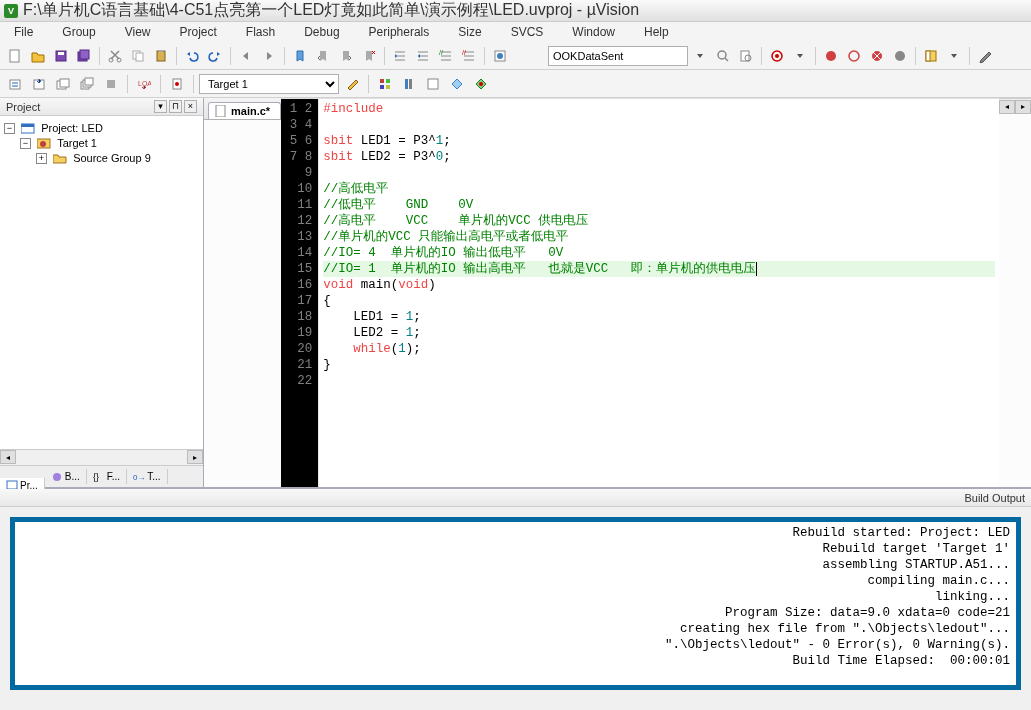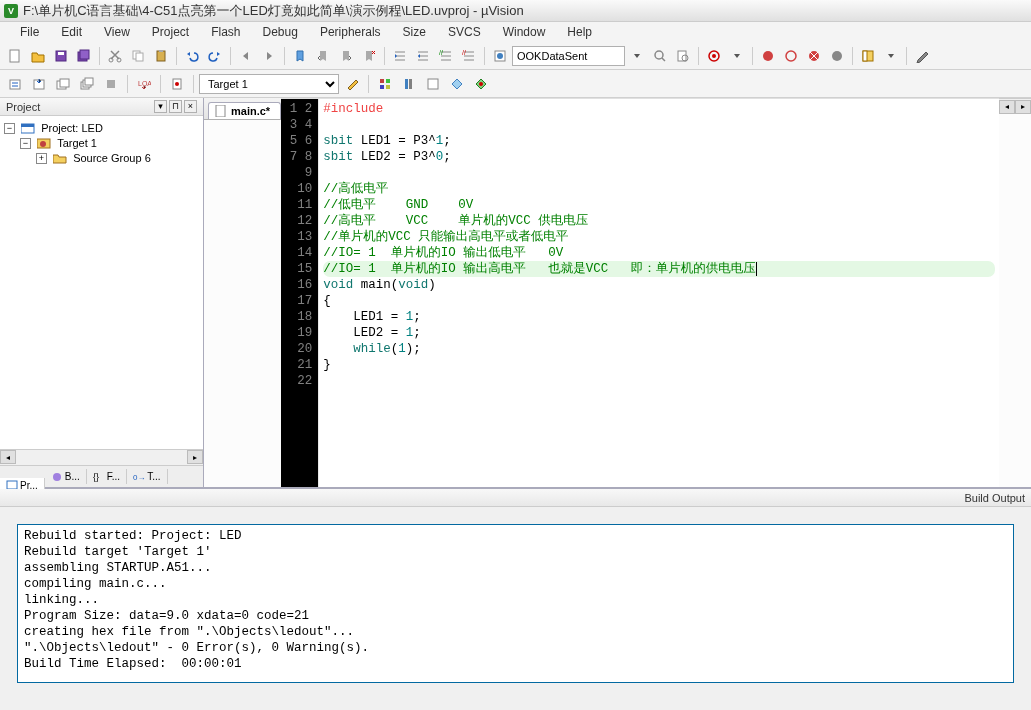--- a/index.html
+++ b/index.html
@@ -1,20 +1,20 @@
 <!DOCTYPE html>
 <html><head>
 <meta charset="utf-8">
 <style>
 * { box-sizing: border-box; margin: 0; padding: 0; }
 html, body { width: 1031px; height: 710px; overflow: hidden; font-family: "Microsoft YaHei", Tahoma, sans-serif; font-size: 12px; background: #f0f0f0; }
 .titlebar { height: 22px; background: linear-gradient(#fafafa, #e0e0e0); display: flex; align-items: center; padding: 0 4px; border-bottom: 1px solid #ccc; }
 .titlebar .app-icon { width: 14px; height: 14px; background: #2a8a2a; border-radius: 2px; margin-right: 5px; display: inline-flex; align-items: center; justify-content: center; color: white; font-size: 9px; font-weight: bold; }
-.titlebar .title-text { color: #333; font-size: 13px; }
-.menubar { height: 20px; background: #f4f4f4; display: flex; align-items: center; padding: 0 12px; gap: 6px; }
+.titlebar .title-text { color: #333; font-size: 16px; }
+.menubar { height: 20px; background: #f4f4f4; display: flex; align-items: center; padding: 0 6px; gap: 13px; }
 .menubar .menu-item { padding: 2px 8px; color: #333; cursor: pointer; }
 .toolbar { height: 28px; background: #f4f4f4; border-bottom: 1px solid #d0d0d0; display: flex; align-items: center; padding: 0 4px; gap: 1px; }
 .toolbar2 { height: 28px; background: #f4f4f4; border-bottom: 1px solid #d0d0d0; display: flex; align-items: center; padding: 0 4px; gap: 2px; }
 .tb-btn { width: 22px; height: 22px; display: inline-flex; align-items: center; justify-content: center; border: 1px solid transparent; cursor: pointer; }
 .tb-sep { width: 1px; height: 18px; background: #ccc; margin: 0 3px; }
 .tb-input { height: 20px; border: 1px solid #b0b0b0; background: white; padding: 0 4px; font-size: 11px; }
 .main-area { display: flex; height: 389px; }
 .project-panel { width: 204px; border-right: 1px solid #aab; display: flex; flex-direction: column; background: white; }
 .panel-header { height: 18px; background: linear-gradient(#f8f8f8,#e8e8e8); border-bottom: 1px solid #ccc; display: flex; align-items: center; padding: 0 6px; justify-content: space-between; }
 .panel-header .title { color: #333; font-size: 11px; }
@@ -29,44 +29,44 @@
 .ptab { padding: 2px 6px; font-size: 10px; border-right: 1px solid #ccc; display: flex; align-items: center; gap: 2px; cursor: pointer; }
 .ptab.active { background: white; margin-top: 17px; }
 .editor-area { flex: 1; display: flex; flex-direction: row; background: #fcfcfc; }
 .editor-tabs { height: 22px; background: linear-gradient(#f4f4f4,#e4e4e4); display: flex; align-items: flex-end; padding-left: 4px; border-bottom: 1px solid #b0b0b0; }
 .editor-tab { background: white; border: 1px solid #aab; border-bottom: none; padding: 2px 10px 2px 6px; font-size: 11px; display: flex; align-items: center; gap: 4px; border-radius: 3px 3px 0 0; cursor: pointer; }
 .code-wrap { flex: 1; display: flex; overflow: hidden; background: white; border-top: 1px solid #e0e0e0;}
 .gutter { width: 38px; text-align: right; padding: 2px 6px 2px 2px; font-family: Consolas, 'Courier New', monospace; font-size: 12.5px; color: #808080; background: #000000; border-right: 1px solid #e8e8e8; line-height: 16px; user-select: none;}
 .code { flex: 1; padding: 2px 4px; font-family: Consolas, 'Courier New', monospace; font-size: 12.5px; line-height: 16px; white-space: pre; overflow: auto; }
 .tok-macro { color: #ef4444; }
 .tok-string { color: #c00080; }
-.tok-key { color: #0f766e; }
+.tok-key { color: #ef4444; }
 .tok-comment { color: #008000; }
 .tok-num { color: #008080; }
-.hl-line { background: #e4f8e4; display: inline-block; min-width: 100%; border-radius: 7px; }
+.hl-line { background: #e4f8e4; display: inline-block; min-width: 100%; }
 .editor-scroll { height: 16px; background: #f0f0f0; border-top: 1px solid #ccc; display: flex; align-items: center; }
 .scroll-btn { width: 16px; height: 14px; background: #e0e0e0; border: 1px solid #bbb; display: inline-flex; align-items: center; justify-content: center; font-size: 8px; cursor: pointer; }
 .build-panel { border-top: 2px solid #aab; display: flex; flex-direction: column; height: 213px; }
 .build-header { height: 18px; background: linear-gradient(#f8f8f8,#e8e8e8); border-bottom: 1px solid #ccc; padding: 0 6px; display: flex; align-items: center; color: #333; font-size: 11px; justify-content: flex-end; }
-.build-output { flex: 1; background: white; font-family: Consolas, 'Courier New', monospace; font-size: 12.5px; line-height: 16px; padding: 3px 6px; overflow: auto; white-space: pre; border: 1px solid #0369a1; margin: 17px; }
+.build-output { flex: 1; background: white; font-family: Consolas, 'Courier New', monospace; font-size: 12.5px; line-height: 16px; padding: 3px 6px; overflow: auto; white-space: pre; border: 5px solid #0369a1; margin: 10px; text-align: right; }
 .project-scroll { height: 16px; border-top: 1px solid #ccc; display: flex; justify-content: space-between; background: #f0f0f0; }
 svg { display: block; }
 .cursor-caret { display: inline-block; width: 1px; height: 14px; background: #000; vertical-align: middle; }
 </style>
 </head>
 <body>
 
 <div class="titlebar">
   <span class="app-icon">V</span>
   <span class="title-text">F:\单片机C语言基础\4-C51点亮第一个LED灯竟如此简单\演示例程\LED.uvproj - µVision</span>
 </div>
 
 <div class="menubar" id="menubar">
     <span class="menu-item">File</span>
-    <span class="menu-item">Edit</span>
+    <span class="menu-item">Group</span>
     <span class="menu-item">View</span>
     <span class="menu-item">Project</span>
     <span class="menu-item">Flash</span>
     <span class="menu-item">Debug</span>
     <span class="menu-item">Peripherals</span>
     <span class="menu-item">Size</span>
     <span class="menu-item">SVCS</span>
     <span class="menu-item">Window</span>
     <span class="menu-item">Help</span>
   </div>
@@ -187,21 +187,21 @@
         <text x="0" y="6" font-size="7" fill="#c00">//</text>
       </svg>
     </span>
   <span class="tb-sep"></span>
   <span class="tb-btn">
       <svg width="14" height="14">
         <rect x="2" y="2" width="10" height="10" fill="#fff" stroke="#888"></rect>
         <circle cx="7" cy="7" r="3" fill="#4080c0"></circle>
       </svg>
     </span>
-  <input class="tb-input" style="width: 113px;" value="OOKDataSent">
+  <input class="tb-input" style="width: 140px; margin-left: 36px;" value="OOKDataSent">
   <span class="tb-btn">
       <svg width="10" height="14">
         <path d="M2 5l3 4 3-4z" fill="#555"></path>
       </svg>
     </span>
   <span class="tb-btn">
       <svg width="14" height="14">
         <circle cx="6" cy="6" r="4" fill="none" stroke="#888" stroke-width="1.5"></circle>
         <path d="M9 9l3 3" stroke="#888" stroke-width="1.5"></path>
       </svg>
@@ -378,21 +378,21 @@
               <rect x="0" y="2" width="13" height="9" fill="#f4d060" stroke="#a07020"></rect>
               <circle cx="6" cy="7" r="3" fill="#c04040"></circle>
             </svg></span>
         <span class="tree-label">Target 1</span>
       </div>
       <div class="tree-node" style="padding-left:34px">
         <span class="tree-toggle">+</span>
         <span class="tree-icon"><svg width="14" height="12">
               <path d="M0 3h5l1 2h7v6H0z" fill="#f4d060" stroke="#a07020"></path>
             </svg></span>
-        <span class="tree-label">Source Group 6</span>
+        <span class="tree-label">Source Group 9</span>
       </div>
     </div>
     <div class="project-scroll">
       <span class="scroll-btn">◂</span>
       <span class="scroll-btn">▸</span>
     </div>
     <div class="project-tabs" id="ptabs">
         <div class="ptab active">
           <svg width="12" height="10">
             <rect x="1" y="1" width="10" height="8" fill="#fff" stroke="#3070c0"></rect>
@@ -455,21 +455,21 @@
 </div>
       <div class="code" id="code"><span class="tok-macro">#include </span><span class="tok-string"><stc15.h></stc15.h></span>
 
 <span class="tok-key">sbit</span> LED1 = P3^<span class="tok-num">1</span>;
 <span class="tok-key">sbit</span> LED2 = P3^<span class="tok-num">0</span>;
 
 <span class="tok-comment">//高低电平</span>
 <span class="tok-comment">//低电平    GND    0V</span>
 <span class="tok-comment">//高电平    VCC    单片机的VCC 供电电压</span>
 <span class="tok-comment">//单片机的VCC 只能输出高电平或者低电平</span>
-<span class="tok-comment">//IO= 1  单片机的IO 输出低电平   0V</span>
+<span class="tok-comment">//IO= 4  单片机的IO 输出低电平   0V</span>
 <span class="hl-line"><span class="tok-comment">//IO= 1  单片机的IO 输出高电平   也就是VCC   即：单片机的供电电压</span><span class="cursor-caret"></span></span>
 <span class="tok-key">void</span> main(<span class="tok-key">void</span>)
 {
     LED1 = <span class="tok-num">1</span>;
     LED2 = <span class="tok-num">1</span>;
     <span class="tok-key">while</span>(<span class="tok-num">1</span>);
 }
 
 
 

